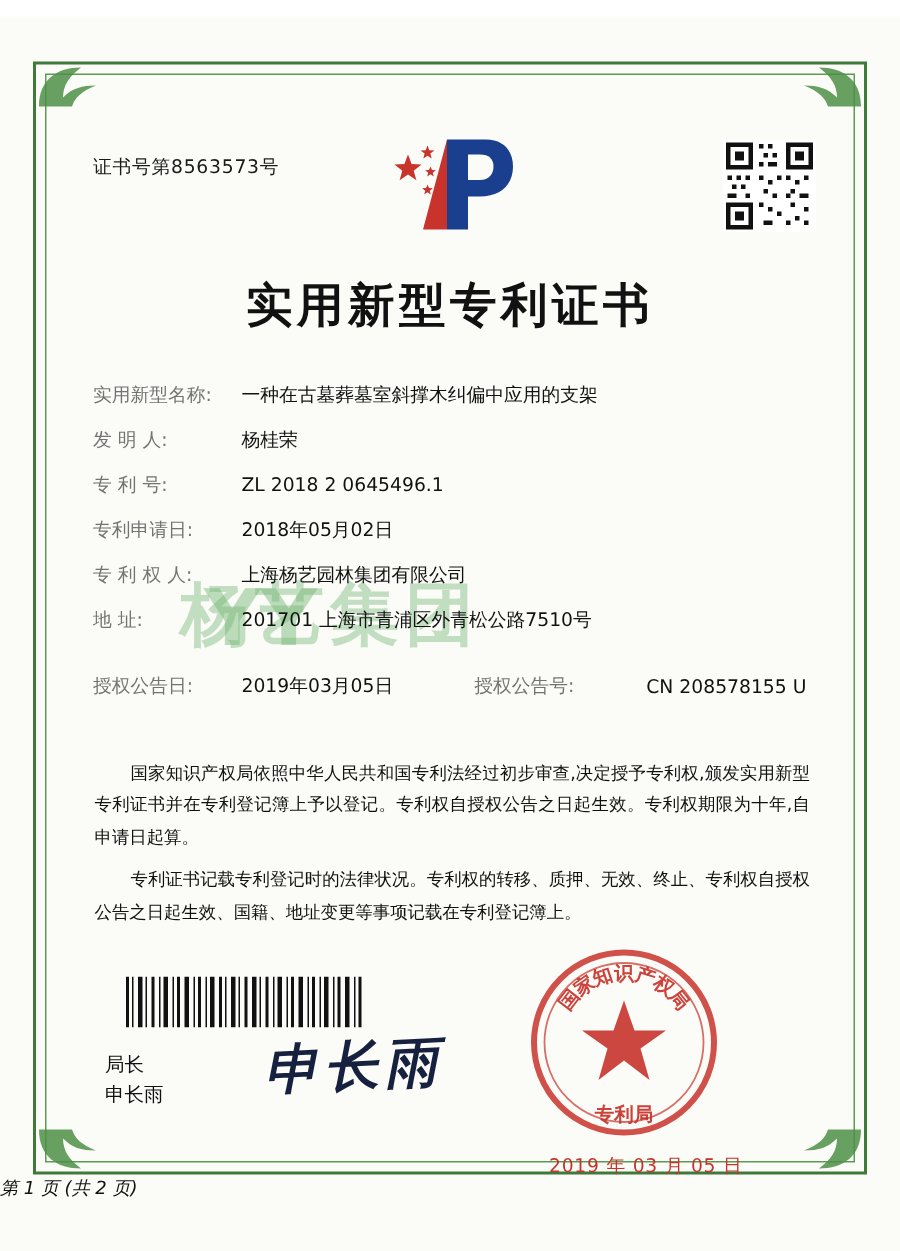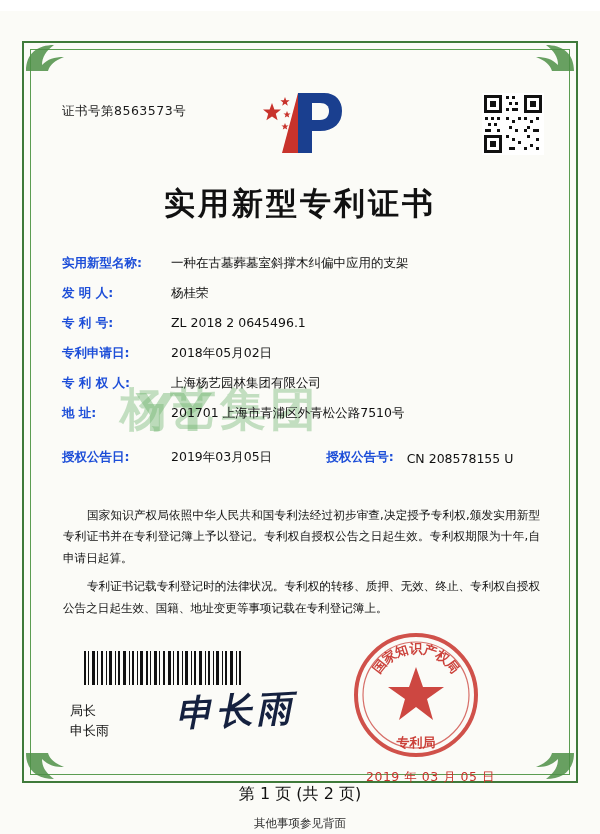--- a/index.html
+++ b/index.html
@@ -87,30 +87,29 @@
   .frow {
     display: flex;
     align-items: baseline;
     height: 30px;
     font-size: 12.5px;
     color: #111;
     font-family: "DejaVu Sans", "Liberation Sans", sans-serif;
   }
   .flabel {
     white-space: nowrap;
-    color: #1d4ed8;
-    font-weight: bold;
+    color: #737373;
   }
   .fval {
-    margin-left: 13px;
+    margin-left: 3px;
     color: #111;
     white-space: nowrap;
   }
   .flabel.w5 { width: 96px; }
-  .frow.two .seg2 { margin-left: 54px; display: flex; align-items: flex-end; }
+  .frow.two .seg2 { margin-left: 54px; display: flex; align-items: center; gap: 45px; }
 
   
   .watermark {
     position: absolute;
     left: 120px; top: 368px;
     width: 380px;
     font-size: 46px;
     font-weight: bold;
     color: rgba(110, 180, 110, 0.40);
     letter-spacing: 4px;
@@ -182,24 +181,24 @@
     color: #c8332c;
     font-family: "DejaVu Sans", "Liberation Sans", sans-serif;
     letter-spacing: 0.5px;
     margin-top: 20px;
   }
 
   
   .page-num {
     position: absolute;
     left: 0; right: 0; top: 773px;
-    text-align: center;
-    font-size: 16px;
-    color: #111;
-    font-family: "DejaVu Sans", "Liberation Sans", sans-serif;
+    font-size: 12px;
+    color: #111;
+    font-family: "DejaVu Sans", "Liberation Sans", sans-serif;
+    font-style: italic;
   }
   .footnote {
     position: absolute;
     left: 0; right: 0; top: 805px;
     text-align: center;
     font-size: 11.5px;
     color: #333;
     font-family: "DejaVu Sans", "Liberation Sans", sans-serif;
   }
 </style>
@@ -403,15 +402,14 @@
         <text x="64" y="22" text-anchor="middle" transform="rotate(18 64 64)">产</text>
         <text x="64" y="22" text-anchor="middle" transform="rotate(35 64 64)">权</text>
         <text x="64" y="22" text-anchor="middle" transform="rotate(52 64 64)">局</text>
         <text x="64" y="116" text-anchor="middle">专利局</text>
       </g>
     </svg>
   </div>
   <div class="seal-date">2019 年 03 月 05 日</div>
 
   <div class="page-num">第 1 页 (共 2 页)</div>
-  <div class="footnote">其他事项参见背面</div>
 
 </div>
 
 </body></html>

